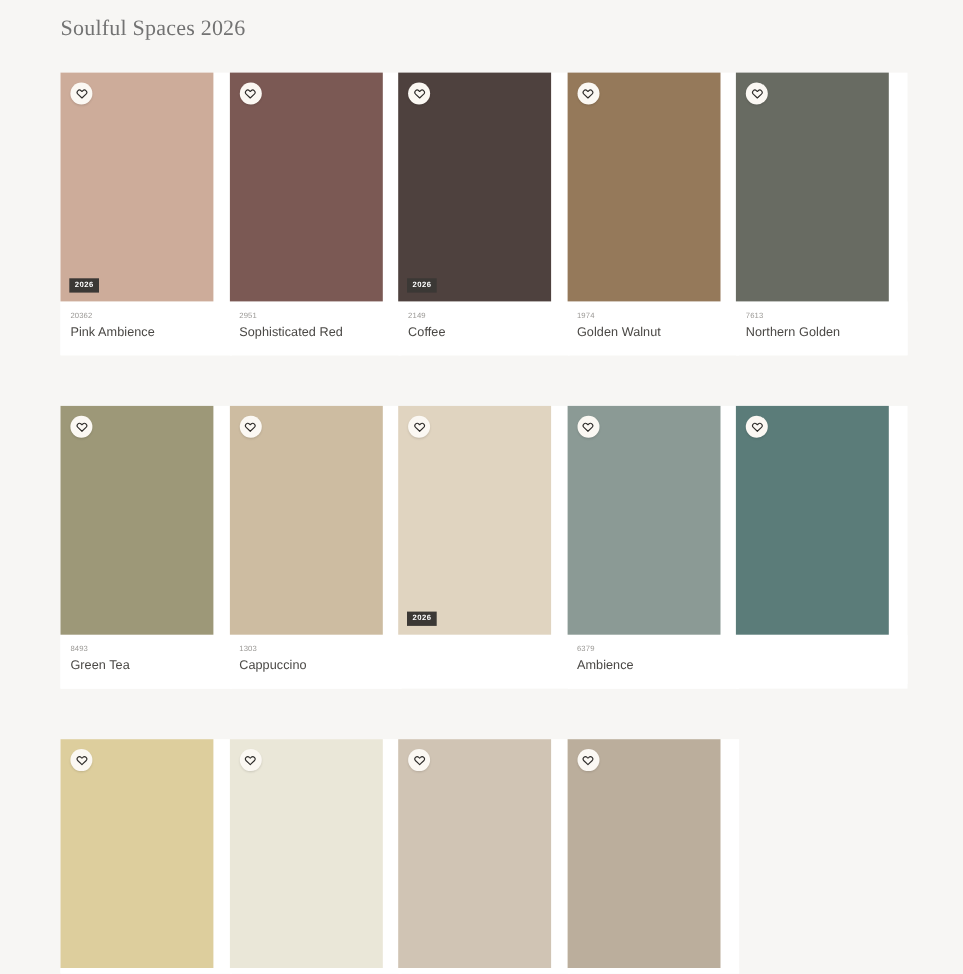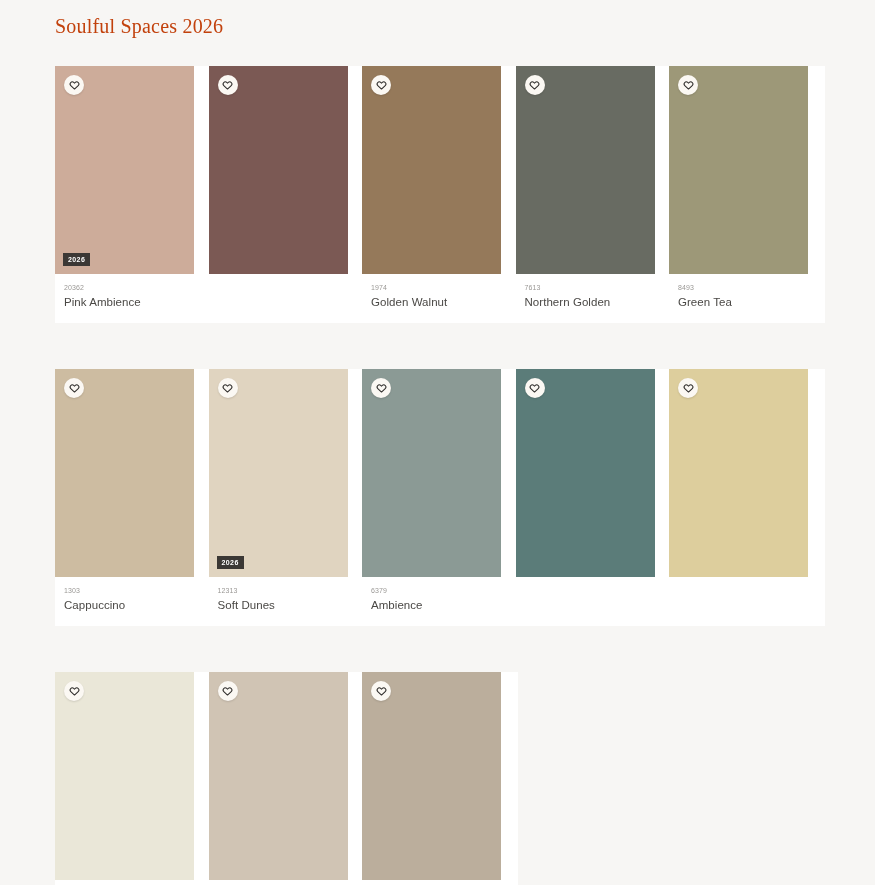--- a/index.html
+++ b/index.html
@@ -18,21 +18,21 @@
     background: #f7f6f4;
     position: relative;
   }
   .page-title {
     position: absolute;
     left: 55px;
     top: 13px;
     font-family: "Liberation Serif", serif;
     font-size: 20px;
     line-height: 26px;
-    color: #c2410c;
+    color: #737373;
     letter-spacing: 0.2px;
     font-weight: 400;
   }
   .grid {
     position: absolute;
     left: 55px;
     top: 66px;
     width: 765px;
     display: grid;
     grid-template-columns: repeat(5, 139px);
@@ -130,20 +130,40 @@
       <div class="card">
         <div class="swatch" style="background: rgb(123, 89, 84);">
           <button class="fav-btn" aria-label="Add to favorites">
             <span>
               <svg width="11" height="11" viewBox="0 0 16 16" fill="none" stroke="#2f2d2b" stroke-width="1.5" stroke-linejoin="round">
                 <path d="M8 13.2 L2.6 8.1 a3.1 3.1 0 0 1 4.3-4.5 L8 4.6 l1.1-1 a3.1 3.1 0 0 1 4.3 4.5 Z"></path>
               </svg>
             </span>
           </button>
         </div>
+        <div class="meta">
+          <div class="code">2951</div>
+          <div class="name">Sophisticated Red</div>
+        </div>
+      </div>
+      <div class="card">
+        <div class="swatch" style="background: rgb(78, 65, 62);">
+          <button class="fav-btn" aria-label="Add to favorites">
+            <span>
+              <svg width="11" height="11" viewBox="0 0 16 16" fill="none" stroke="#2f2d2b" stroke-width="1.5" stroke-linejoin="round">
+                <path d="M8 13.2 L2.6 8.1 a3.1 3.1 0 0 1 4.3-4.5 L8 4.6 l1.1-1 a3.1 3.1 0 0 1 4.3 4.5 Z"></path>
+              </svg>
+            </span>
+          </button>
+          <div class="year-badge" style="background: rgb(59, 56, 53); color: rgb(255, 255, 255);">2026</div>
+        </div>
+        <div class="meta">
+          <div class="code">2149</div>
+          <div class="name">Coffee</div>
+        </div>
       </div>
       <div class="card">
         <div class="swatch" style="background: rgb(149, 121, 90);">
           <button class="fav-btn" aria-label="Add to favorites">
             <span>
               <svg width="11" height="11" viewBox="0 0 16 16" fill="none" stroke="#2f2d2b" stroke-width="1.5" stroke-linejoin="round">
                 <path d="M8 13.2 L2.6 8.1 a3.1 3.1 0 0 1 4.3-4.5 L8 4.6 l1.1-1 a3.1 3.1 0 0 1 4.3 4.5 Z"></path>
               </svg>
             </span>
           </button>
@@ -202,24 +222,20 @@
         <div class="swatch" style="background: rgb(224, 212, 192);">
           <button class="fav-btn" aria-label="Add to favorites">
             <span>
               <svg width="11" height="11" viewBox="0 0 16 16" fill="none" stroke="#2f2d2b" stroke-width="1.5" stroke-linejoin="round">
                 <path d="M8 13.2 L2.6 8.1 a3.1 3.1 0 0 1 4.3-4.5 L8 4.6 l1.1-1 a3.1 3.1 0 0 1 4.3 4.5 Z"></path>
               </svg>
             </span>
           </button>
           <div class="year-badge" style="background: rgb(59, 56, 53); color: rgb(255, 255, 255);">2026</div>
         </div>
-        <div class="meta">
-          <div class="code">12313</div>
-          <div class="name">Soft Dunes</div>
-        </div>
       </div>
       <div class="card">
         <div class="swatch" style="background: rgb(139, 154, 149);">
           <button class="fav-btn" aria-label="Add to favorites">
             <span>
               <svg width="11" height="11" viewBox="0 0 16 16" fill="none" stroke="#2f2d2b" stroke-width="1.5" stroke-linejoin="round">
                 <path d="M8 13.2 L2.6 8.1 a3.1 3.1 0 0 1 4.3-4.5 L8 4.6 l1.1-1 a3.1 3.1 0 0 1 4.3 4.5 Z"></path>
               </svg>
             </span>
           </button>

